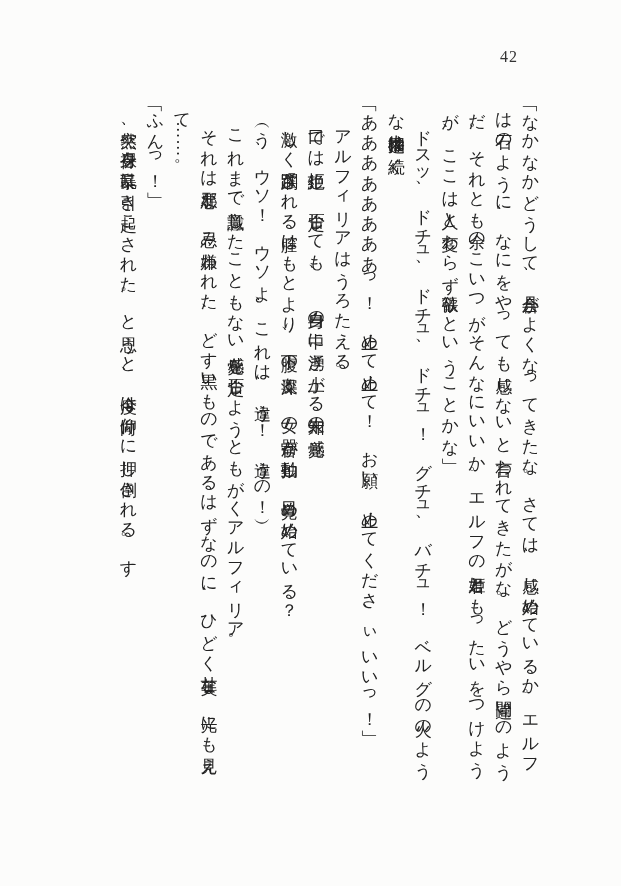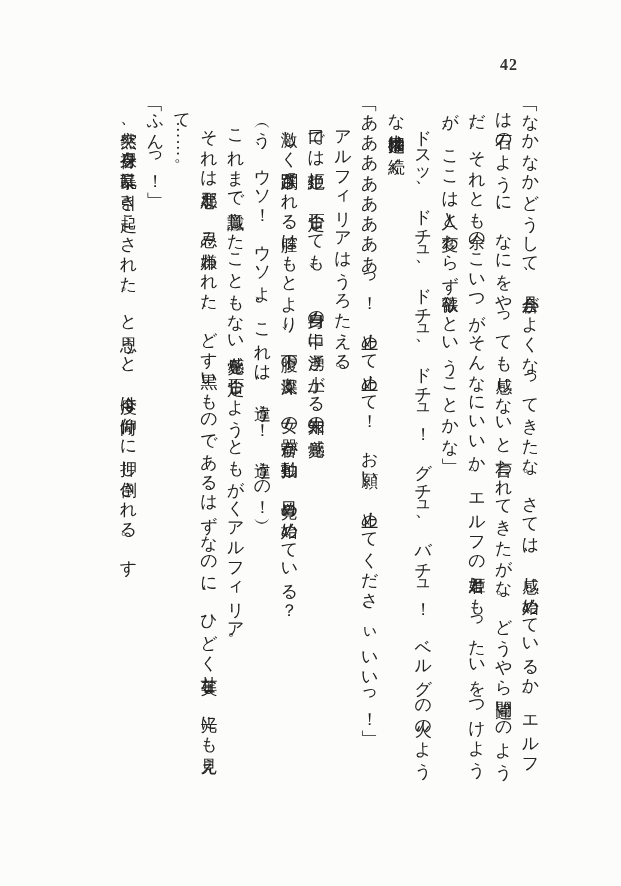--- a/index.html
+++ b/index.html
@@ -19,27 +19,26 @@
     font-family: "Liberation Serif", "DejaVu Serif", serif;
     position: relative;
   }
   .page {
     position: absolute;
     inset: 0;
     background: var(--bg);
   }
   .page-number {
     position: absolute;
-    top: 57px;
+    top: 49px;
     left: 500px;
     font-size: 16px;
     letter-spacing: 1px;
     color: var(--pagenum);
     line-height: 1;
-    font-weight: bold;
   }
   .text-block {
     position: absolute;
     top: 101px;
     right: 78px;
     height: 682px;
     writing-mode: vertical-rl;
     text-orientation: mixed;
     font-size: 17px;
     letter-spacing: 0.9px;

